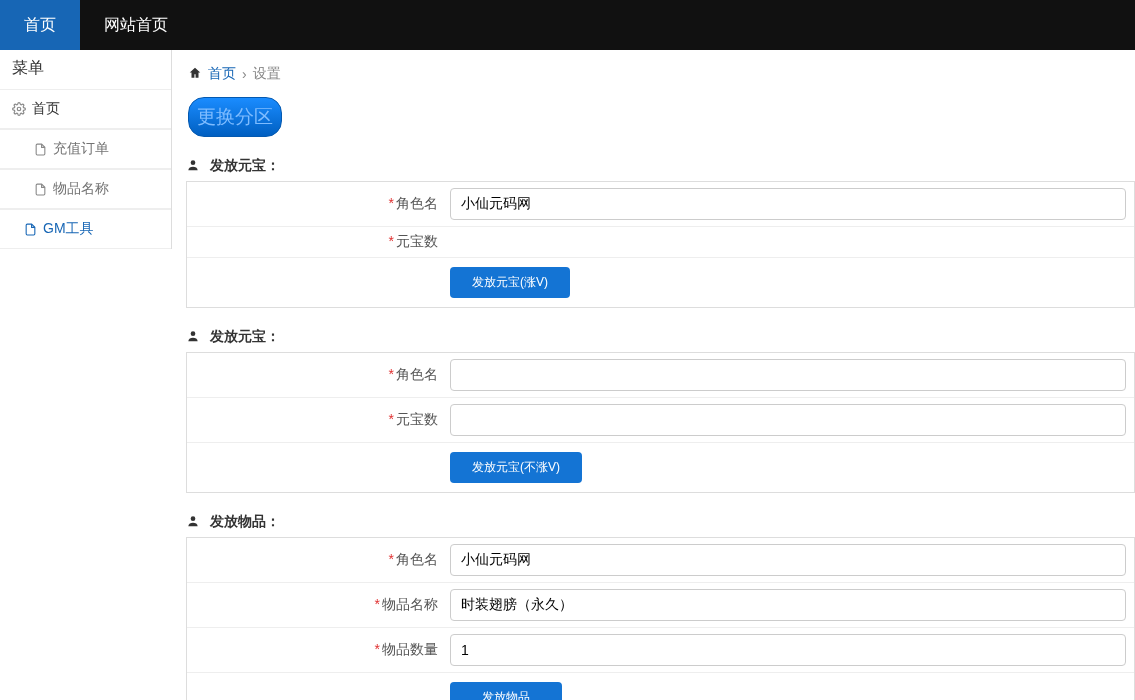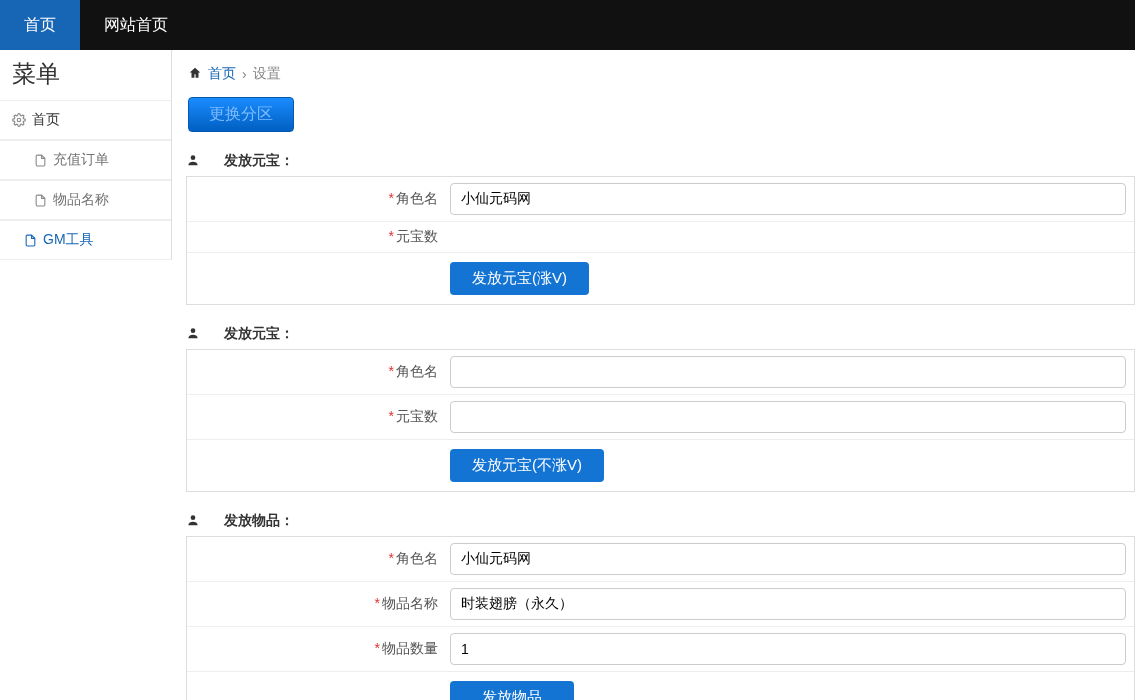--- a/index.html
+++ b/index.html
@@ -2,39 +2,39 @@
 <html><head>
 <meta charset="utf-8">
 <style>
 * { box-sizing: border-box; margin: 0; padding: 0; }
 body { font-family: "Microsoft YaHei", Arial, sans-serif; font-size: 14px; color: #333; background: #fff; width: 1135px; }
 .topnav { background: #111; height: 50px; display: flex; align-items: stretch; }
 .topnav .tab { color: #fff; padding: 0 24px; display: flex; align-items: center; font-size: 16px; cursor: pointer; }
 .topnav .tab.active { background: #1766b5; }
 .layout { display: flex; align-items: flex-start; }
 .sidebar { width: 172px; border-right: 1px solid #ddd; }
-.sidebar-title { font-size: 24px; padding: 8px 12px 10px 12px; }
+.sidebar-title { font-size: 16px; padding: 8px 12px 10px 12px; }
 .sidebar-item { display: flex; align-items: center; padding: 10px 12px; border-top: 1px solid #eee; border-bottom: 1px solid #eee; font-size: 14px; color: #333; cursor: default; }
 .sidebar-item.child { padding-left: 34px; color: #737373; cursor: pointer; }
 .sidebar-item.child.active { color: #1766b5; padding-left: 24px; }
 .sidebar-item.child.active svg { stroke: #1766b5; }
 .sidebar-item .icon { margin-right: 6px; display: inline-flex; }
 .content { flex: 1; padding: 14px 0 8px 14px; }
 .breadcrumb { display: flex; align-items: center; gap: 6px; color: #888; font-size: 14px; padding: 1px 0 14px 2px; }
 .breadcrumb a { color: #1766b5; text-decoration: none; }
-.btn-embossed { display: inline-block; background: linear-gradient(to bottom, #1a8cff, #005fc1); color: #7ebcff; border: 1px solid #0459b0; border-radius: 4px; padding: 6px 20px; font-size: 16px; cursor: pointer; }
-.section-title { font-weight: 600; font-size: 14px; margin-top: 20px; display: flex; align-items: center; gap: 24px; }
+.btn-embossed { display: inline-block; background: linear-gradient(to bottom, #1a8cff, #005fc1); color: #7ebcff; border: 1px solid #0459b0; border-radius: 16px; padding: 6px 8px; font-size: 19px; cursor: pointer; }
+.section-title { font-weight: 600; font-size: 14px; margin-top: 20px; display: flex; align-items: center; gap: 10px; }
 .form { border: 1.3px solid #ddd; border-radius: 0; margin-top: 6px; overflow: hidden; }
 .form-row { display: flex; align-items: center; padding: 6px 8px; }
 .form-row + .form-row { border-top: 1.3px solid #eee; }
 .label { width: 255px; text-align: right; padding-right: 12px; color: #555; font-size: 14px; }
 .label .req { color: #e03131; margin-right: 2px; }
 .control { flex: 1; }
 .control input[type=text] { width: 100%; height: 32px; border: 1px solid #ccc; border-radius: 4px; padding: 0 10px; font-size: 14px; }
-.btn-primary { background: #1474d4; color: #fff; border: none; border-radius: 4px; padding: 7px 22px; font-size: 15px; cursor: pointer; }
+.btn-primary { background: #1474d4; color: #fff; border: none; border-radius: 4px; padding: 7px 22px; font-size: 12px; cursor: pointer; }
 .btn-row .control { padding: 3px 0; }
 </style>
 </head>
 <body>
 
 <div class="topnav">
   <div class="tab active">首页</div>
   <div class="tab">网站首页</div>
 </div>
 

